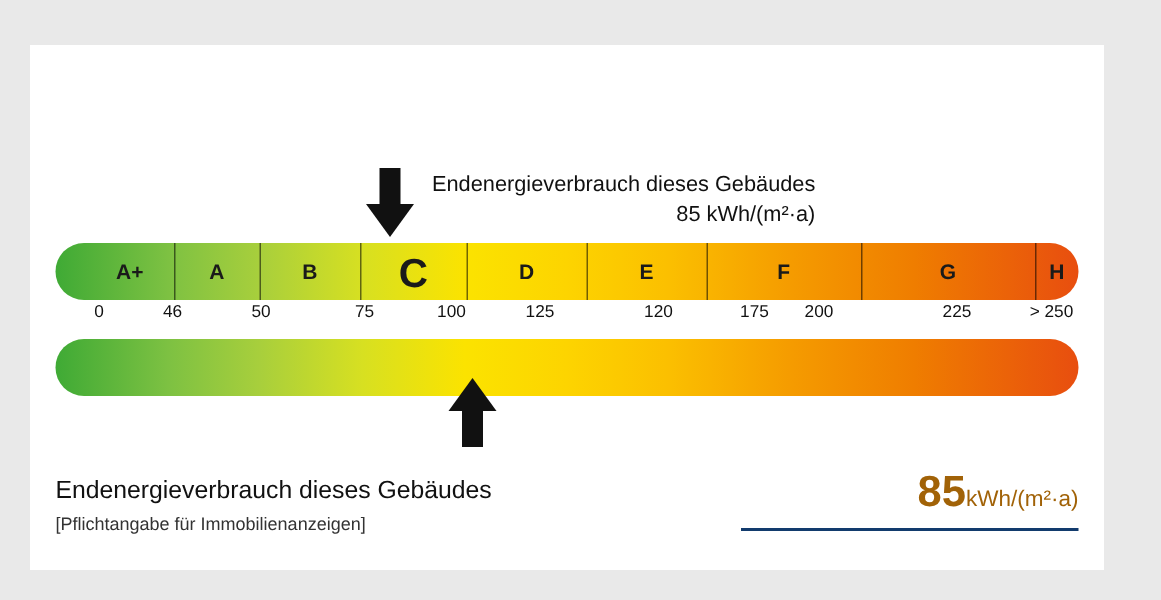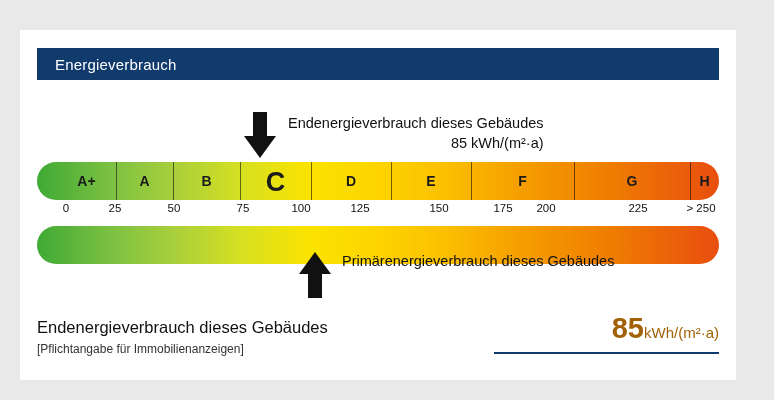--- a/index.html
+++ b/index.html
@@ -193,23 +193,20 @@
     color: #bdbdbd;
   }
 </style>
 </head>
 <body>
 
 <div id="card">
 
   <div id="top-speck"></div>
 
-  <div id="title-bar">
-    <span class="title-text">Energieverbrauch</span>
-  </div>
 
   <div id="band">
     <div class="band-sep" style="left:79px"></div>
     <div class="band-sep" style="left:136px"></div>
     <div class="band-sep" style="left:203px"></div>
     <div class="band-sep" style="left:274px"></div>
     <div class="band-sep" style="left:354px"></div>
     <div class="band-sep" style="left:434px"></div>
     <div class="band-sep" style="left:537px"></div>
     <div class="band-sep" style="left:653px"></div>
@@ -220,26 +217,26 @@
     <div class="band-label current" style="left:203px;width:71px;line-height:40px">C</div>
     <div class="band-label" style="left:274px;width:80px">D</div>
     <div class="band-label" style="left:354px;width:80px">E</div>
     <div class="band-label" style="left:434px;width:103px">F</div>
     <div class="band-label" style="left:537px;width:116px">G</div>
     <div class="band-label" style="left:653px;width:29px">H</div>
   </div>
 
   <div id="ticks">
     <div class="tick" style="left:14px;width:30px">0</div>
-    <div class="tick" style="left:63px;width:30px">25</div>
+    <div class="tick" style="left:63px;width:30px">46</div>
     <div class="tick" style="left:122px;width:30px">50</div>
     <div class="tick" style="left:191px;width:30px">75</div>
     <div class="tick" style="left:247px;width:34px">100</div>
     <div class="tick" style="left:306px;width:34px">125</div>
-    <div class="tick" style="left:385px;width:34px">150</div>
+    <div class="tick" style="left:385px;width:34px">120</div>
     <div class="tick" style="left:449px;width:34px">175</div>
     <div class="tick" style="left:492px;width:34px">200</div>
     <div class="tick" style="left:584px;width:34px">225</div>
     <div class="tick" style="left:640px;width:48px">&gt; 250</div>
   </div>
 
   <div id="band2"></div>
 
   <div class="arrow" id="arrow-down">
     <div class="shaft"></div>
@@ -248,21 +245,20 @@
   <div class="arrow" id="arrow-up">
     <div class="head"></div>
     <div class="shaft"></div>
   </div>
 
   <div class="annot" id="annot-end">
     <span>Endenergieverbrauch dieses Gebäudes</span>
     <span class="val">85 kWh/(m²·a)</span>
   </div>
   <div class="annot" id="annot-prim">
-    <span>Primärenergieverbrauch dieses Gebäudes</span>
   </div>
 
   <div id="footer-label">Endenergieverbrauch dieses Gebäudes</div>
   <div id="footer-sub">[Pflichtangabe für Immobilienanzeigen]</div>
   <div id="footer-value">
     <span class="big">85</span><span class="unit">kWh/(m²·a)</span>
   </div>
   <div id="footer-rule"></div>
 
 </div>

